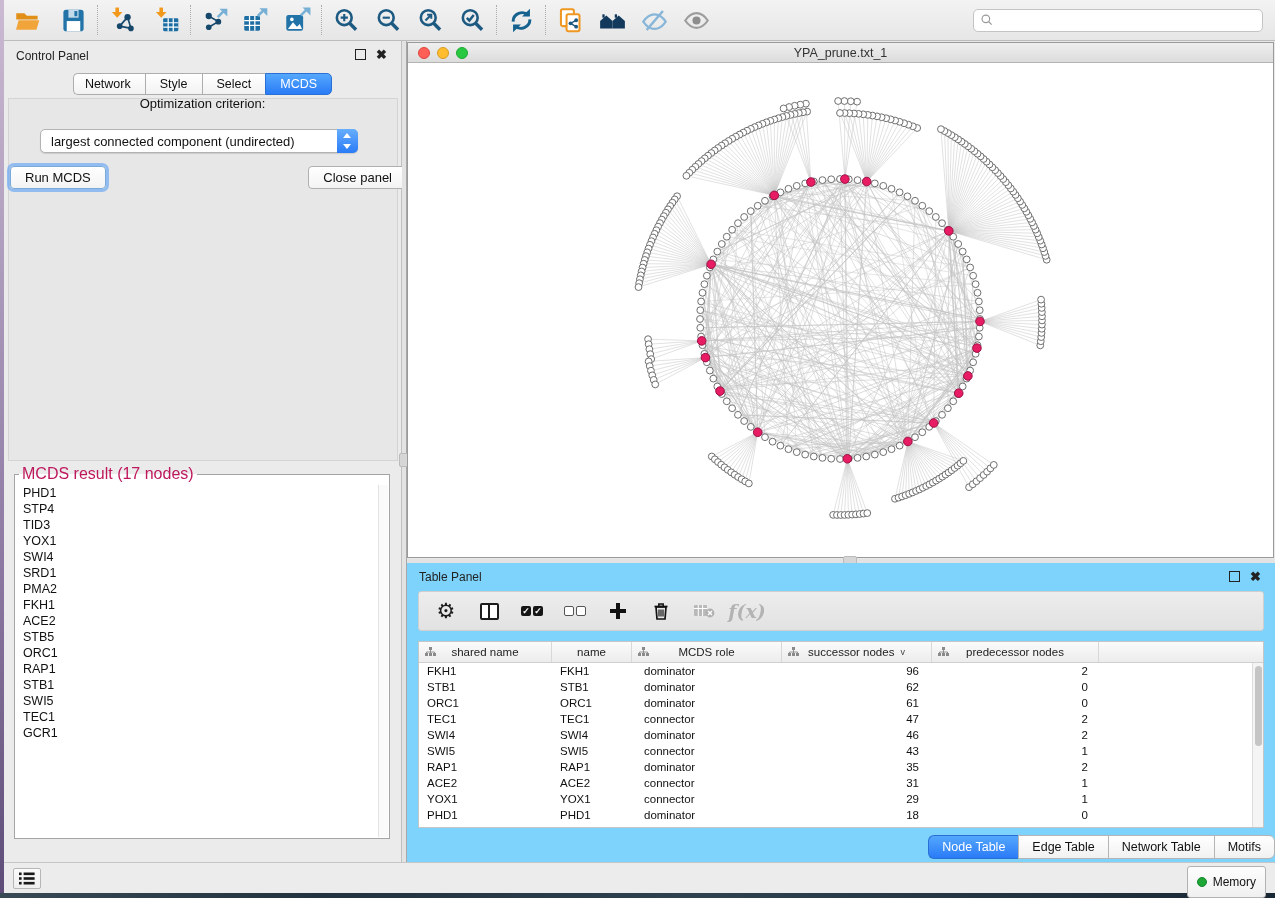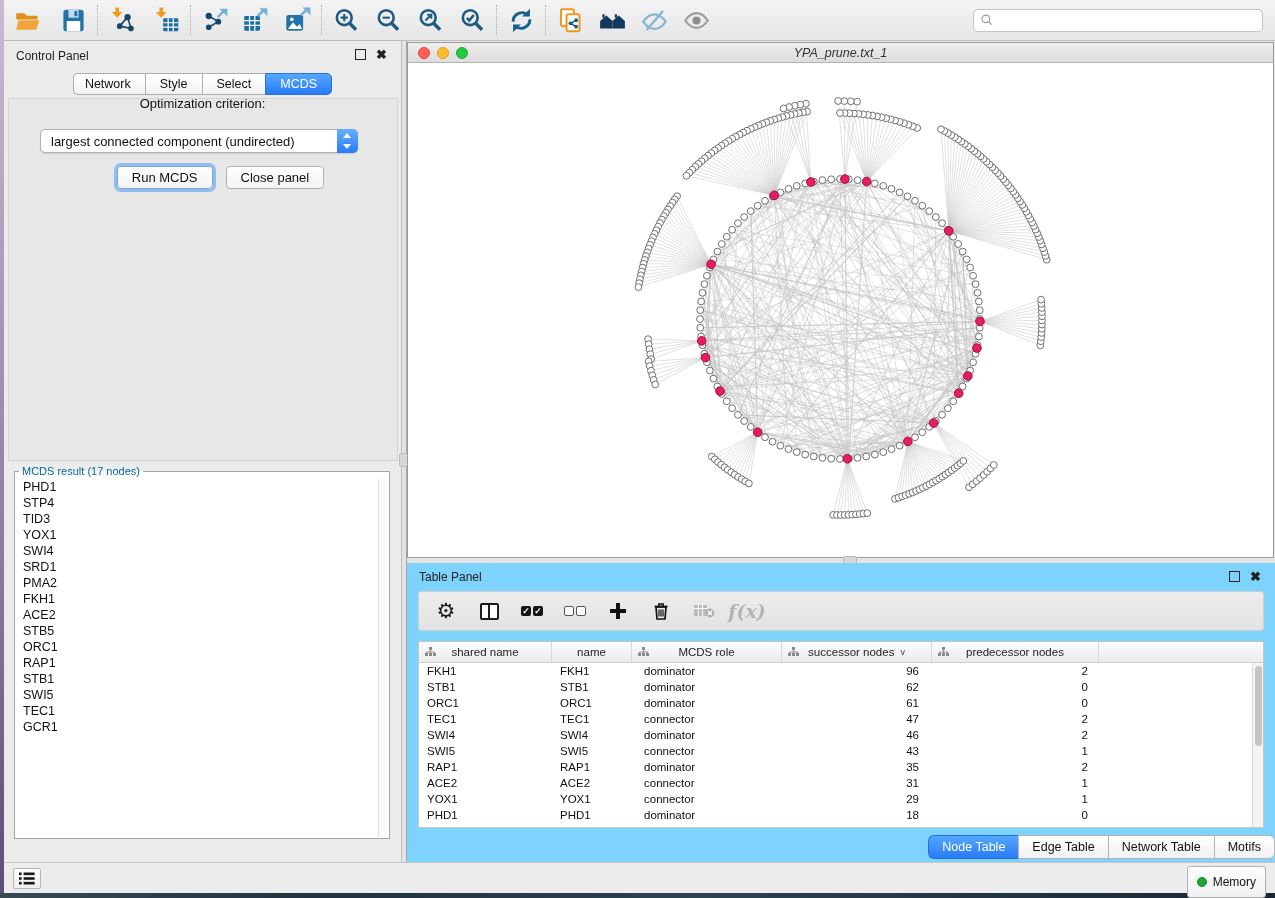--- a/index.html
+++ b/index.html
@@ -44,41 +44,41 @@
   .opt-label { position:absolute; left:0; top:55px; width:100%; text-align:center; font-size:13px; color:#111; }
   .criterion-select { position:absolute; left:36px; top:88px; width:318px; height:24px; background:#fff;
     border:1px solid #b3b3b3; border-radius:5px; box-shadow:0 1px 1px rgba(0,0,0,.12);
     display:flex; align-items:center; cursor:pointer; }
   .criterion-select .sel-text { flex:1; font-size:13px; padding-left:10px; color:#111; white-space:nowrap; }
   .sel-cap { width:21px; height:24px; margin-right:-1px; border-radius:0 5px 5px 0;
     background:linear-gradient(180deg,#66aefe,#2a7bf7); position:relative; }
   .sel-cap:before, .sel-cap:after { content:""; position:absolute; left:5.5px; border-left:4.5px solid transparent; border-right:4.5px solid transparent; }
   .sel-cap:before { top:4px; border-bottom:5px solid #fff; }
   .sel-cap:after { bottom:4px; border-top:5px solid #fff; }
-  .cp-buttons { position:absolute; left:18px; top:125px; width:100%; display:flex; justify-content:center; gap:13px; }
+  .cp-buttons { position:absolute; left:6px; top:125px; width:100%; display:flex; justify-content:space-between; gap:13px; }
   .mac-btn { font-size:13px; padding:3px 14px; background:linear-gradient(180deg,#ffffff,#f3f3f3);
     border:1px solid #b0b0b0; border-radius:4px; cursor:pointer; color:#111; }
   .mac-btn.focused { box-shadow:0 0 0 3px rgba(100,165,245,.65); border-color:#7aaada; }
 
   fieldset.mcds-result { position:absolute; left:10px; top:424px; width:376px; height:374px;
     border:1px solid #a5a5a5; background:#fff; }
-  fieldset.mcds-result legend { font-size:11px; color:#0369a1; margin-left:4px; padding:0 3px; background:#ebebeb00; }
+  fieldset.mcds-result legend { font-size:16px; color:#be185d; margin-left:4px; padding:0 3px; background:#ebebeb00; }
   .mcds-list { position:absolute; left:1px; top:2px; right:11px; bottom:1px; overflow:hidden; background:#fff; }
   .mcds-item { font-size:12.5px; line-height:16px; padding-left:7px; color:#111; }
   .mcds-scroll { position:absolute; top:2px; right:1px; bottom:1px; width:10px; background:#fafafa; border-left:1px solid #e2e2e2; }
 
   
   .v-divider { position:absolute; left:402px; top:41px; width:5px; height:821px; background:#e3e3e3; border-right:1px solid #a8a8a8; }
   .v-grabber { position:absolute; left:-3px; top:412px; width:10px; height:14px; background:#d6d6d6; border:1px solid #bbb; border-radius:2px; }
 
   
   .right-region { position:absolute; left:407px; top:41px; right:0; height:821px; background:#e9e9e9; }
 
   .network-window { position:absolute; left:0; top:1px; right:1px; height:516px;
-    background:#fff; border:1px solid #9a9a9a;font-style:italic; }
+    background:#fff; border:1px solid #9a9a9a; }
   .nw-titlebar { position:absolute; left:0; top:0; right:0; height:20px;
     background:linear-gradient(180deg,#efefef,#dcdcdc); border-bottom:1px solid #b3b3b3; }
   .traffic { position:absolute; top:4px; left:10px; display:flex; gap:7px; }
   .light { width:12px; height:12px; border-radius:50%; cursor:pointer; }
   .light.red { background:#ff5f57; border:1px solid #e0443e; }
   .light.yellow { background:#febc2e; border:1px solid #d89e24; }
   .light.green { background:#28c840; border:1px solid #1faa33; }
   .nw-title { position:absolute; left:0; right:0; top:3px; text-align:center; font-size:12.5px; color:#333; }
   .graph-area { position:absolute; left:0; top:20px; right:0; bottom:0; background:#fff; overflow:hidden; }
 

